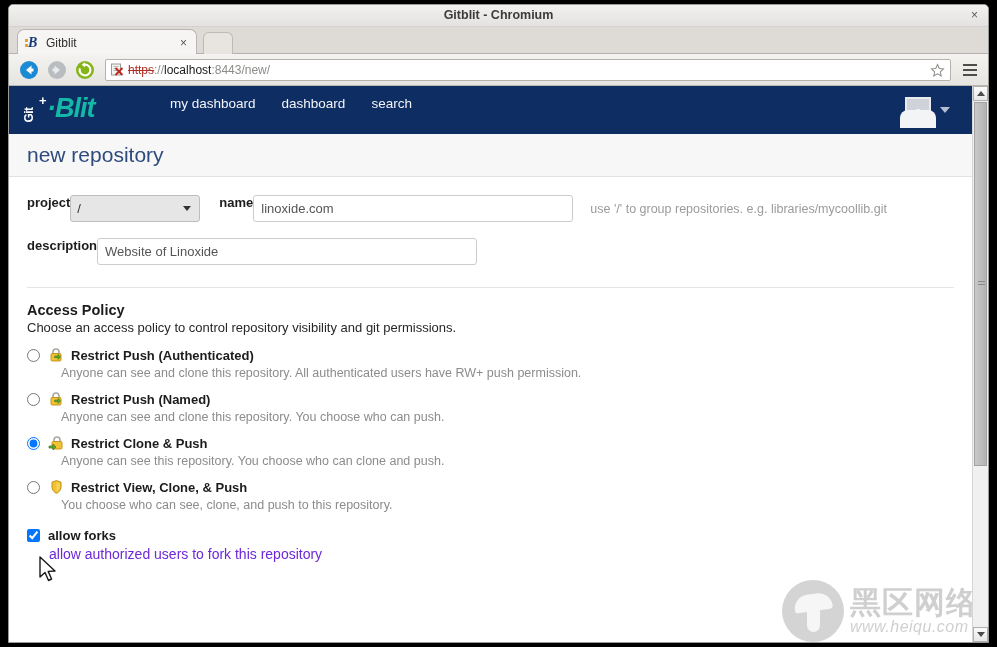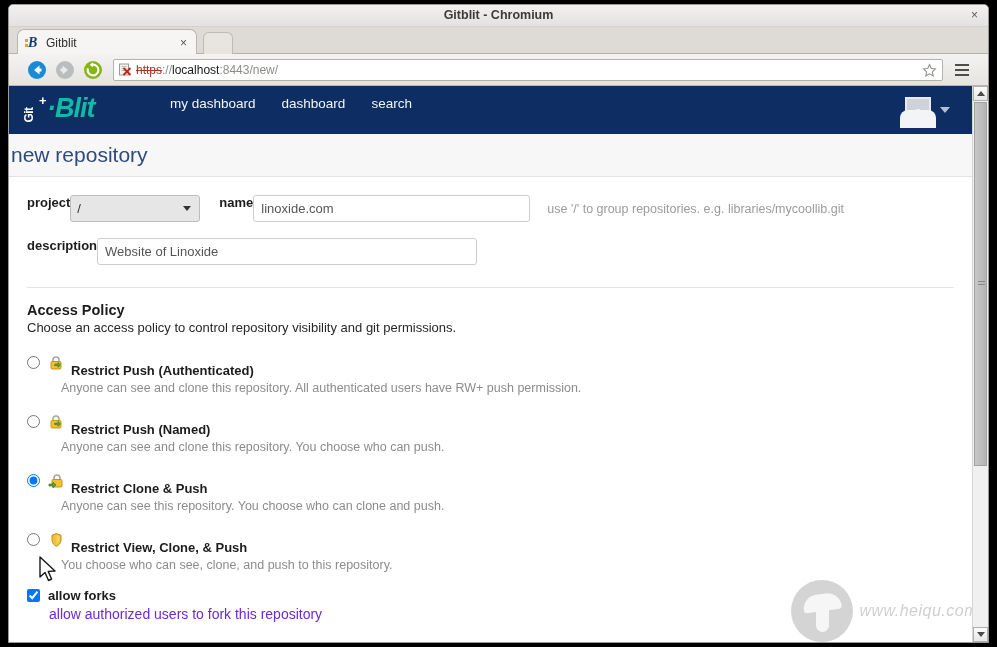--- a/index.html
+++ b/index.html
@@ -121,21 +121,21 @@
   }
 
   
   .toolbar {
     position: relative;
     height: 32px;
     background: linear-gradient(to bottom, #f4f3f1 0%, #e6e4e1 100%);
     border-bottom: 1px solid #b9b6b1;
     display: flex;
     align-items: center;
-    padding: 0 14px;
+    padding: 0 6px;
   }
   .navbtn {
     width: 22px; height: 22px;
     margin: 0 3px;
     border-radius: 50%;
     display: flex; align-items: center; justify-content: center;
     cursor: pointer;
     flex: none;
   }
   .navbtn svg { display: block; }
@@ -306,21 +306,21 @@
     cursor: pointer;
   }
 
   
   .page-head {
     height: 43px;
     background: #f7f7f7;
     border-bottom: 1px solid #e2e2e2;
     display: flex;
     align-items: center;
-    padding-left: 2px;
+    padding-left: 18px;
   }
   .page-head h1 {
     margin: 0;
     font-size: 21px;
     font-weight: normal;
     color: #2e4a7d;
   }
 
   
   .body {
@@ -359,21 +359,21 @@
   input.txt {
     height: 27px;
     border: 1px solid #cccccc;
     background: #fff;
     font-size: 13px;
     color: #555;
     padding: 0 7px;
     border-radius: 3px;
     font-family: "Liberation Sans", sans-serif;
   }
-  .name-input { width: 277px; }
+  .name-input { width: 320px; }
   .desc-input { width: 380px; }
   .hint {
     font-size: 12.5px;
     color: #9b9b9b;
     margin-left: 17px;
     padding-bottom: 6px;
     white-space: nowrap;
   }
   .desc-block { margin-top: 16px; }
 
@@ -409,21 +409,20 @@
   .policy-icon {
     width: 17px; height: 16px;
     margin-right: 6px;
     position: relative;
     flex: none;
   }
   .policy-name {
     font-size: 13px;
     font-weight: bold;
     color: #1c1c1c;
-    margin-top: 16px;
   }
   .policy-desc {
     font-size: 12.5px;
     color: #8c8c8c;
     margin: 3px 0 0 34px;
   }
 
   .forks { margin-top: 16px; }
   .forks-head { display: flex; align-items: center; }
   input.cbx {
@@ -750,20 +749,21 @@
 
         </div>
       </div>
 
       <div class="watermark">
         <span class="wm-circle">
           <span class="cap"></span>
             <span class="stem"></span>
         </span>
         <span class="wm-text">
+          <span class="wm-cn">黑区网络</span>
           <span class="wm-url">www.heiqu.com</span>
         </span>
       </div>
 
       <div class="scrollbar">
         <div class="sb-up">
             <i></i>
           </div>
         <div class="sb-thumb">
           <span class="sb-grip">

